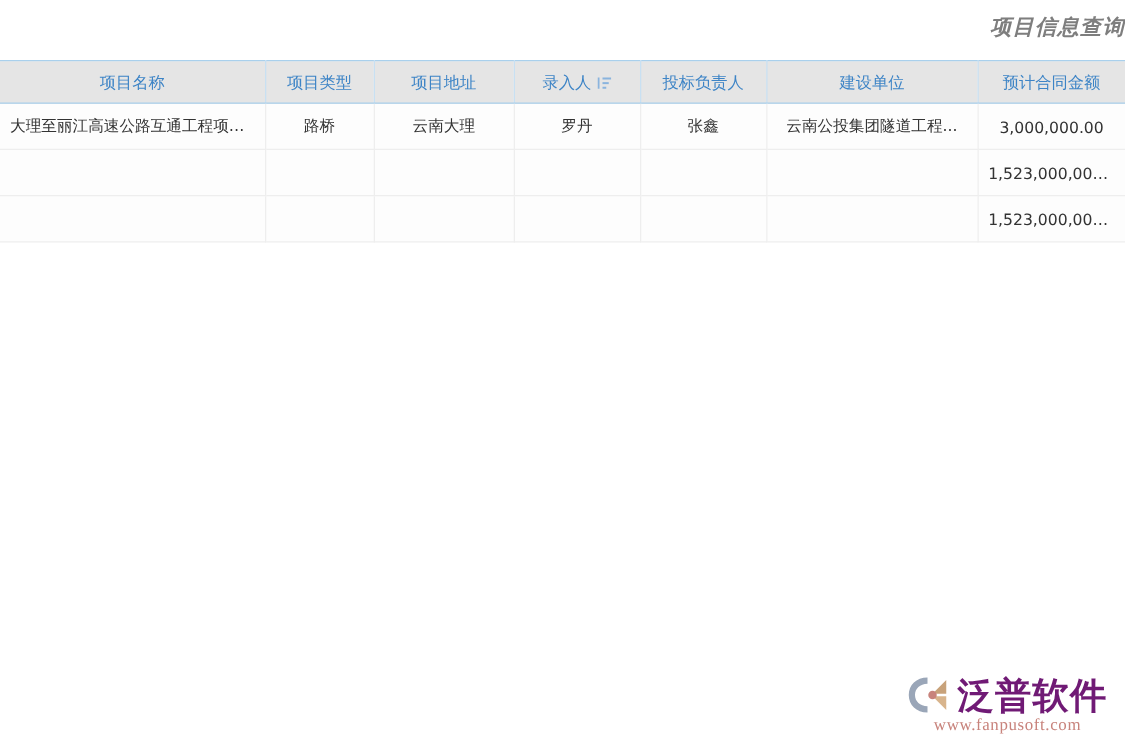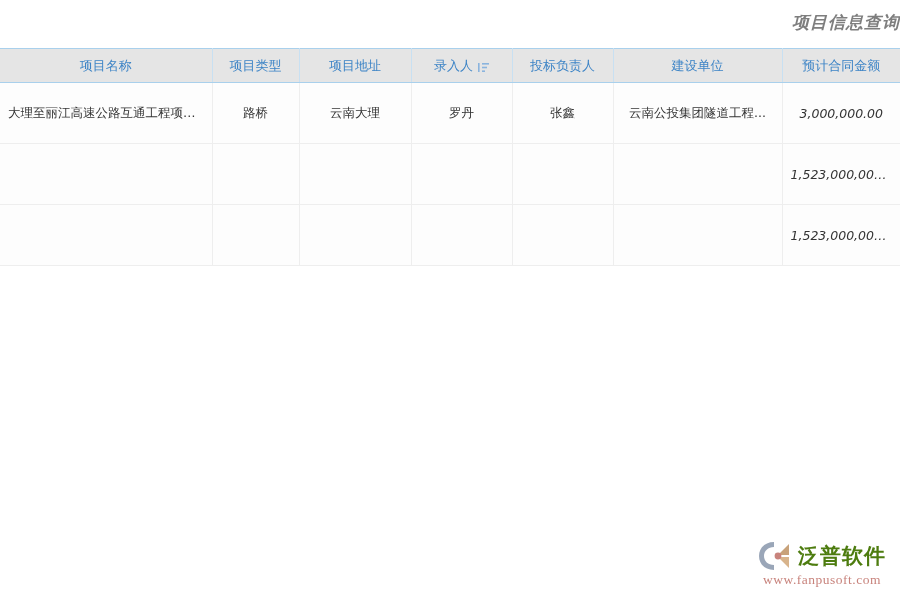--- a/index.html
+++ b/index.html
@@ -69,29 +69,29 @@
     width: 11px;
     height: 11px;
     position: relative;
     top: 1px;
   }
 
   .grid tbody td {
     height: 28px;
     border-right: 1px solid #eeeeee;
     border-bottom: 1px solid #eeeeee;
-    padding: 16px 8px;
+    padding: 4px 8px;
     color: #333333;
     text-align: center;
     white-space: nowrap;
     overflow: hidden;
     text-overflow: ellipsis;
     background: #fdfdfd;
   }
-  .grid tbody td:last-child { border-right: none; font-style: italic; }
+  .grid tbody td:last-child { border-right: none; }
 
   .cell-link {
     color: #2f8ce0;
     text-align: left;
     overflow: hidden;
     text-overflow: clip;
   }
   .cell-person { color: #2f8ce0; }
   .cell-unit   { text-align: left; margin-top: 35px; }
   .cell-amount { text-align: right; padding-right: 10px; }
@@ -106,23 +106,23 @@
     align-items: center;
     user-select: none;
   }
   .logo-top {
     display: flex;
     align-items: center;
     gap: 6px;
   }
   .logo-mark { width: 34px; height: 30px; }
   .logo-text {
-    font-size: 21px;
+    font-size: 29px;
     font-weight: bold;
-    color: #4d7c0f;
+    color: #701a75;
     letter-spacing: 1px;
     line-height: 30px;
   }
   .logo-url {
     font-family: Liberation Serif, serif;
     font-size: 13.5px;
     color: #c8837c;
     letter-spacing: 0.5px;
     margin-top: 1px;
   }

